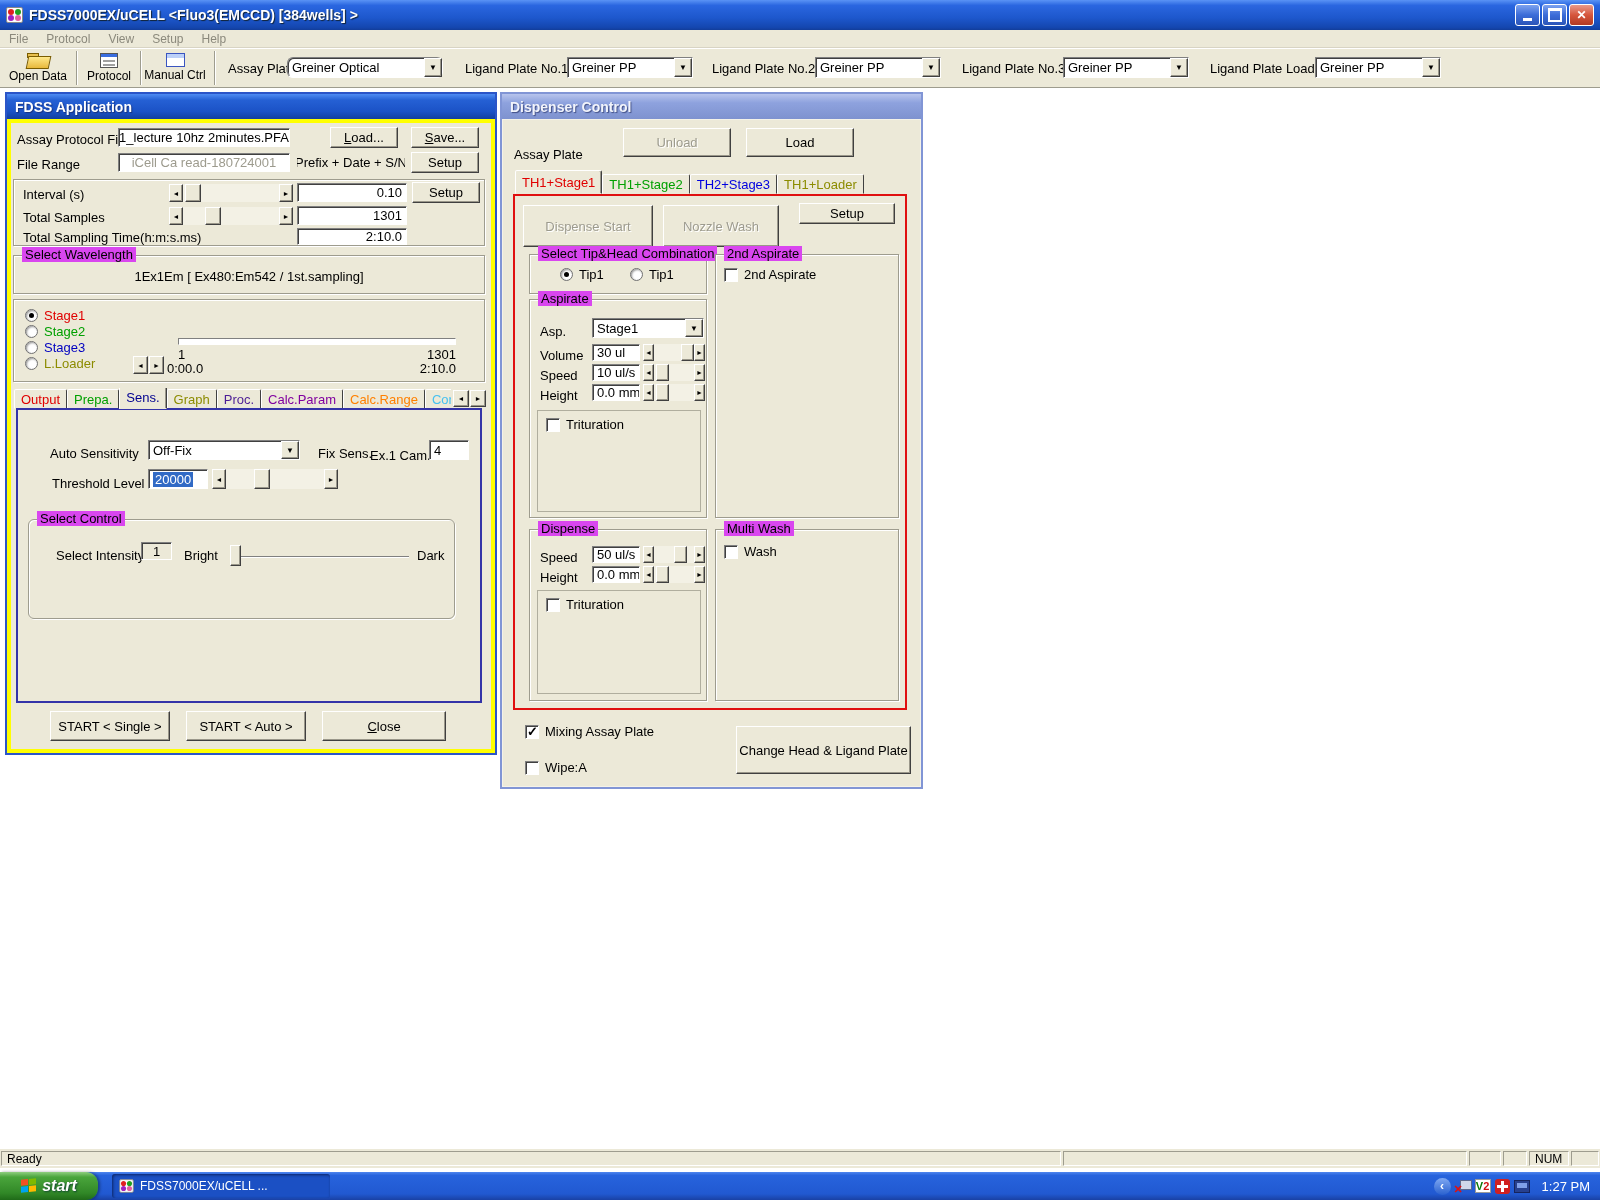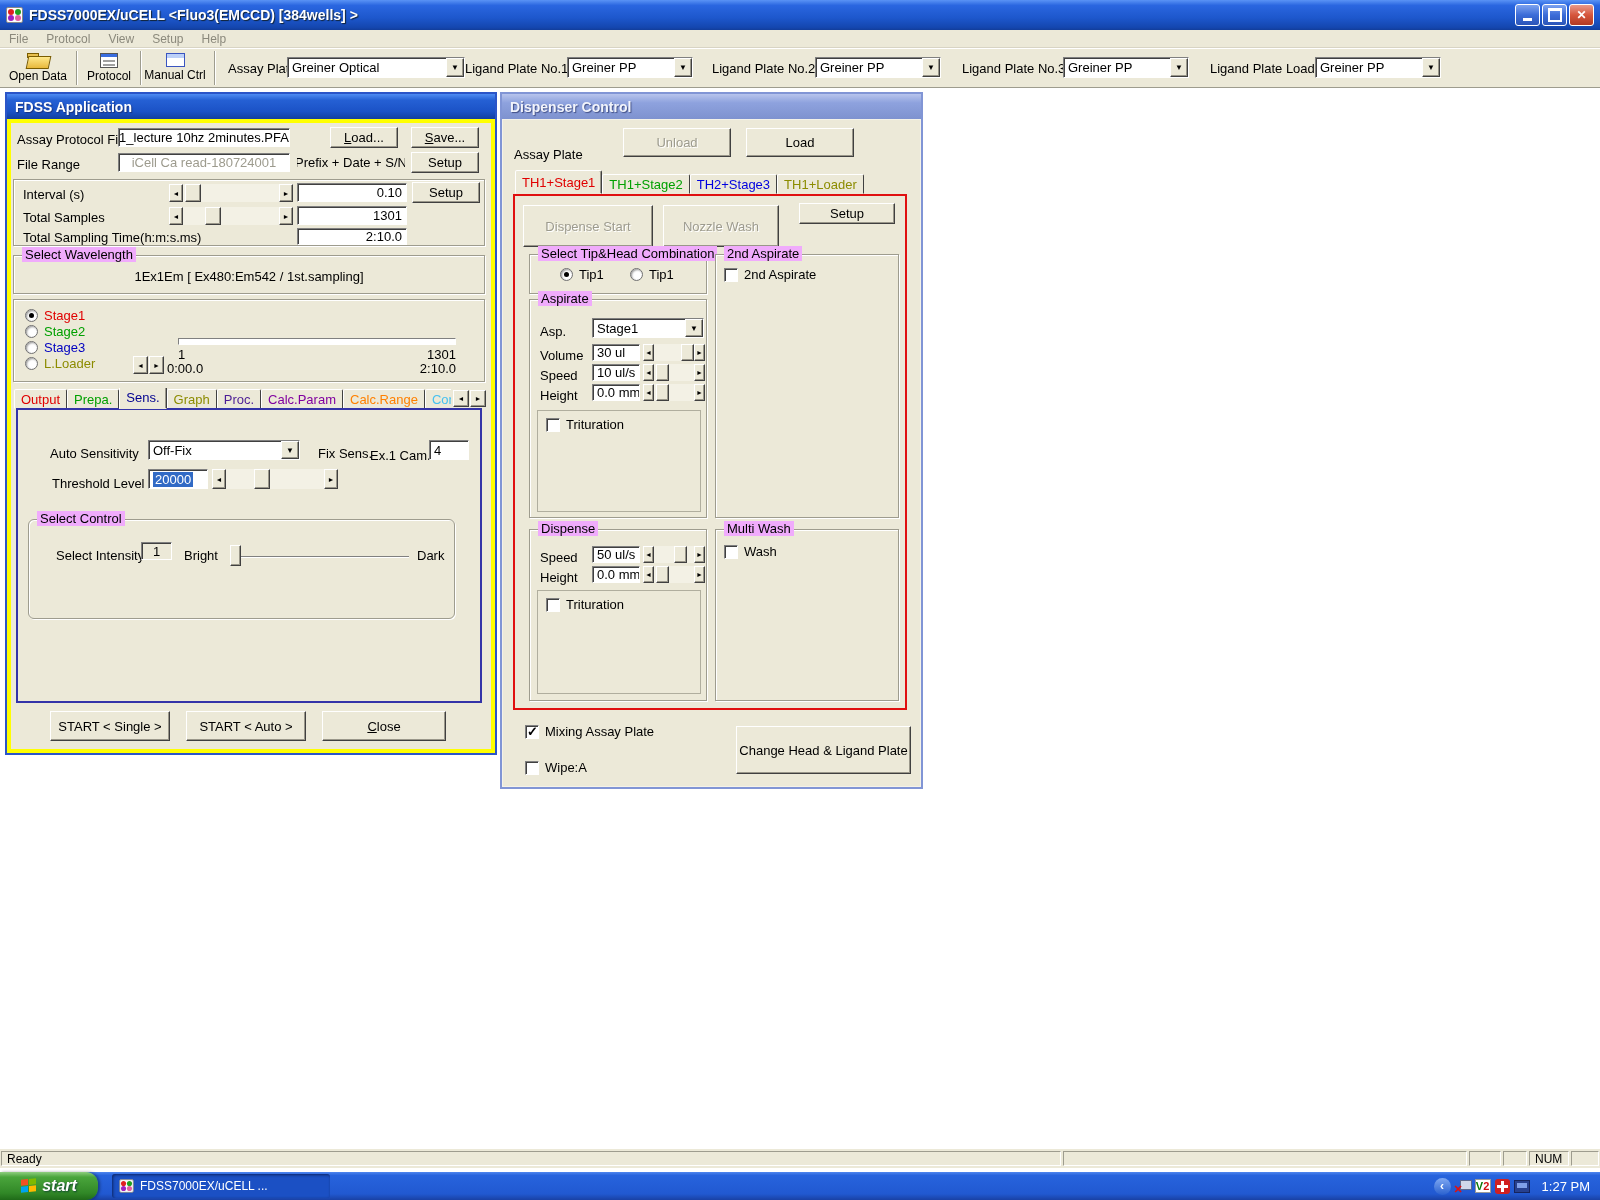--- a/index.html
+++ b/index.html
@@ -13,21 +13,21 @@
   .btn { background:#ece9d8; border:1px solid; border-color:#ffffff #404040 #404040 #ffffff;
          box-shadow: inset -1px -1px 0 #9a978a; display:flex; align-items:center; justify-content:center;
          font-size:13px; color:#000; white-space:nowrap; cursor:default; }
   .btn.disabled { color:#9d9b8e; text-shadow:1px 1px 0 #fff; }
   .inp { background:#fff; border:1px solid; border-color:#808080 #ffffff #ffffff #808080;
          box-shadow: inset 1px 1px 0 #404040; display:flex; align-items:center; padding:0 4px;
          font-size:13px; white-space:nowrap; overflow:hidden; }
   .inp.right { justify-content:flex-end; }
   .inp.center { justify-content:center; }
   .grp { border:1px solid #9e9c8e; box-shadow: 1px 1px 0 #fff, inset 1px 1px 0 #fff; position:absolute; }
-  .legend { position:absolute; top:-9px; left:8px; background:#f0abfc; padding:0 3px; font-size:13px; white-space:nowrap; }
+  .legend { position:absolute; top:-9px; left:8px; background:#d946ef; padding:0 3px; font-size:13px; white-space:nowrap; }
 
   .combo { display:flex; background:#fff; border:1px solid; border-color:#808080 #fff #fff #808080;
            box-shadow: inset 1px 1px 0 #404040; }
   .combo .cv { flex:1; padding:1px 4px; font-size:13px; white-space:nowrap; overflow:hidden; display:flex; align-items:center;}
   .combo .ca { width:18px; background:#ece9d8; border:1px solid; border-color:#fff #404040 #404040 #fff;
                box-shadow: inset -1px -1px 0 #9a978a; display:flex; align-items:center; justify-content:center;
                font-size:8px; color:#000; }
 
   .hscroll { display:flex; position:absolute; }
   .sbtn { width:14px; background:#ece9d8; border:1px solid; border-color:#fff #404040 #404040 #fff;
@@ -188,21 +188,21 @@
     <span>Protocol</span>
   </div>
   <div class="tsep" style="left:140px;"></div>
   <div class="tbtn" style="left:142px; width:66px;">
     <span class="ic-grid"></span>
     <span>Manual Ctrl</span>
   </div>
   <div class="tsep" style="left:214px;"></div>
 
   <span class="tlabel" style="left:228px;">Assay Plate</span>
-  <div class="combo abs" style="left:287px; top:9px; width:178px; height:21px;">
+  <div class="combo abs" style="left:287px; top:9px; width:156px; height:21px;border-radius:6px;">
     <span class="cv">Greiner Optical</span>
     <span class="ca">▼</span>
   </div>
 
   <span class="tlabel" style="left:465px;">Ligand Plate No.1</span>
   <div class="combo abs" style="left:567px; top:9px; width:126px; height:21px;">
     <span class="cv">Greiner PP</span>
     <span class="ca">▼</span>
   </div>
 

